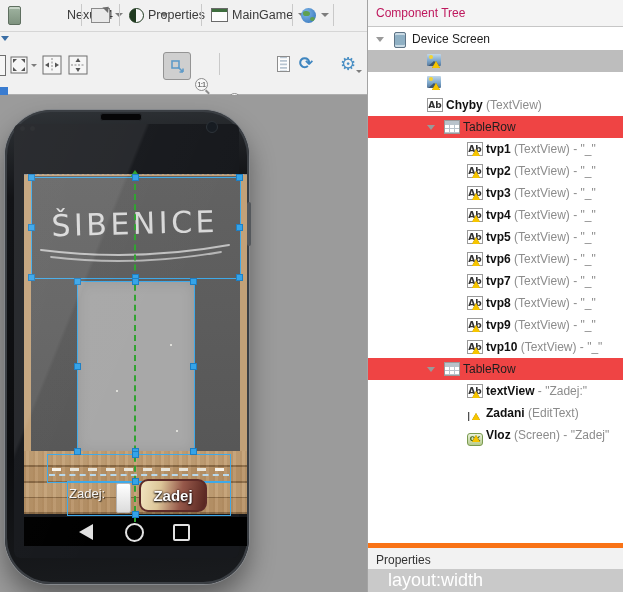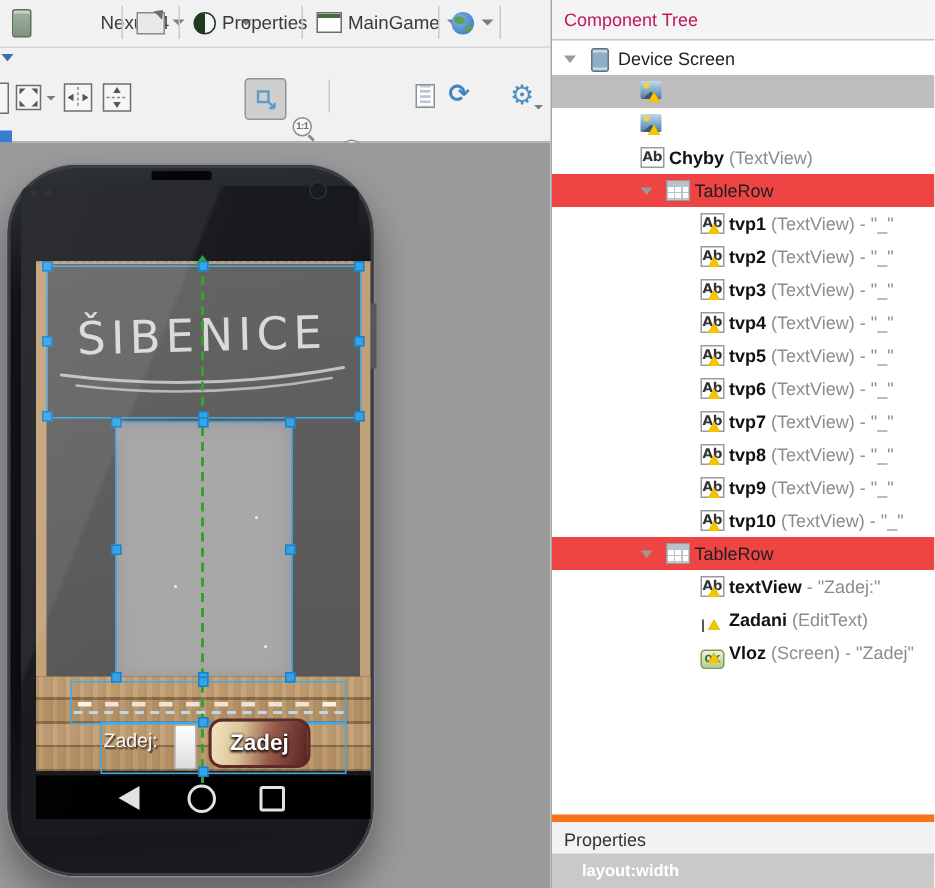--- a/index.html
+++ b/index.html
@@ -111,21 +111,21 @@
   .ic-frame{width:12px;height:12px;border:1px solid #9a9a9a;background:#fff;box-shadow:inset 0 0 0 2px #fff,inset 0 0 0 3px #d5d5d5;}
   .ic-table{width:14px;height:12px;border:1px solid #9a9a9a;background:
       linear-gradient(#b9c3cb 0 3px,transparent 3px),
       repeating-linear-gradient(90deg,transparent 0 4px,#b9c3cb 4px 5px),
       repeating-linear-gradient(180deg,transparent 0 3px,#b9c3cb 3px 4px),#fff;}
   .ic-button{width:14px;height:11px;border:1px solid #7a9a50;border-radius:3px;background:linear-gradient(#eaf2da,#b6cc8e);font-size:6.5px;font-weight:bold;color:#47661f;text-align:center;line-height:11px;font-family:"DejaVu Sans",sans-serif;top:5px;}
   
   .props-header{left:0;top:543px;width:256px;height:24px;background:#f2f2f2;border-top:5px solid #f97316;border-bottom:1px solid #cfcfcf;line-height:24px;}
   .props-header .t{margin-left:8px;color:#333;}
   .prop-row{left:0;top:569px;width:256px;height:23px;background:#c9c9c9;line-height:23px;}
-  .prop-row .t{margin-left:20px;color:#ffffff;font-weight:bold;font-size:11px;}
+  .prop-row .t{margin-left:20px;color:#ffffff;font-weight:normal;font-size:18px;}
 
   svg{display:block;}
 </style>
 </head>
 <body>
 
 <div class="app">
 
   <div class="abs tbar1">
     <div class="tbtn" style="left:4px;gap:46px;">

